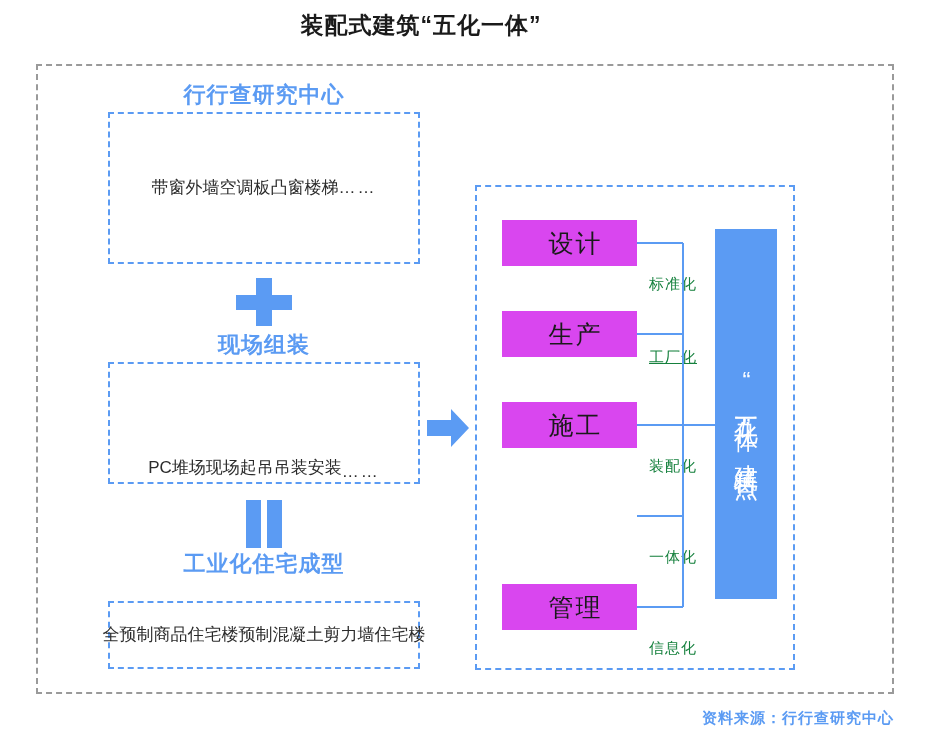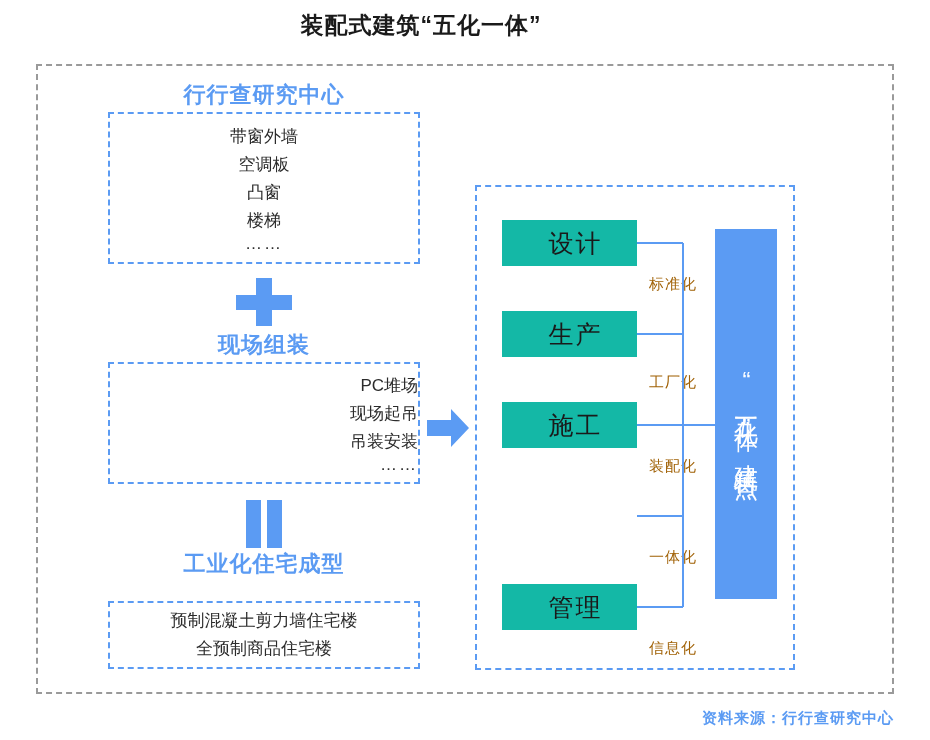--- a/index.html
+++ b/index.html
@@ -50,21 +50,21 @@
     font-weight: bold;
     color: #5b9bf3;
     letter-spacing: 1px;
     white-space: nowrap;
   }
   .stage-box {
     position: absolute;
     border: 2px dashed #5b9bf3;
     background: #ffffff;
     display: flex;
-    flex-direction: column;
+    flex-direction: row;
     align-items: center;
     justify-content: center;
   }
   .stage-box .line {
     font-size: 17px;
     color: #2b2b2b;
     line-height: 1.65;
     text-align: center;
     white-space: nowrap;
   }
@@ -138,49 +138,49 @@
     height: 485px;
     border: 2px dashed #5b9bf3;
     background: #ffffff;
   }
 
   .phase-box {
     position: absolute;
     left: 25px;
     width: 135px;
     height: 46px;
-    background: #14b8a6;
+    background: #d946ef;
     display: flex;
     align-items: center;
     justify-content: center;
     font-size: 25px;
     color: #1a1a1a;
     letter-spacing: 2px;
     padding-left: 12px;
   }
   .phase-label {
     position: absolute;
     left: 100px;
     width: 120px;
     text-align: right;
     font-size: 15px;
-    color: #a16207;
+    color: #15803d;
     letter-spacing: 1px;
     white-space: nowrap;
   }
 
   
   #phase-box-0 { top: 33px; }
   #phase-box-1 { top: 124px; }
   #phase-box-2 { top: 215px; }
   #phase-box-3 { top: 306px; }
   #phase-box-4 { top: 397px; }
 
   #phase-label-0 { top: 88px; }
-  #phase-label-1 { top: 186px; }
+  #phase-label-1 { top: 161px; text-decoration: underline; }
   #phase-label-2 { top: 270px; }
   #phase-label-3 { top: 361px; }
   #phase-label-4 { top: 452px; }
 
   
   #bracket {
     position: absolute;
     left: 160px;
     top: 0;
     width: 78px;
@@ -252,22 +252,22 @@
     <div class="line dots">……</div>
   </div>
 
   <div id="equals-icon">
     <div class="bar b1"></div>
     <div class="bar b2"></div>
   </div>
 
   <div id="heading-3" class="stage-heading">工业化住宅成型</div>
   <div id="box-3" class="stage-box">
+    <div class="line">全预制商品住宅楼</div>
     <div class="line">预制混凝土剪力墙住宅楼</div>
-    <div class="line">全预制商品住宅楼</div>
   </div>
 
   <div id="flow-arrow">
     <svg width="46" height="46" viewBox="0 0 46 46" aria-hidden="true">
       <path d="M2 15 H26 V4 L44 23 L26 42 V31 H2 Z" fill="#5b9bf3"></path>
     </svg>
   </div>
 
   <div id="right-panel">
 

